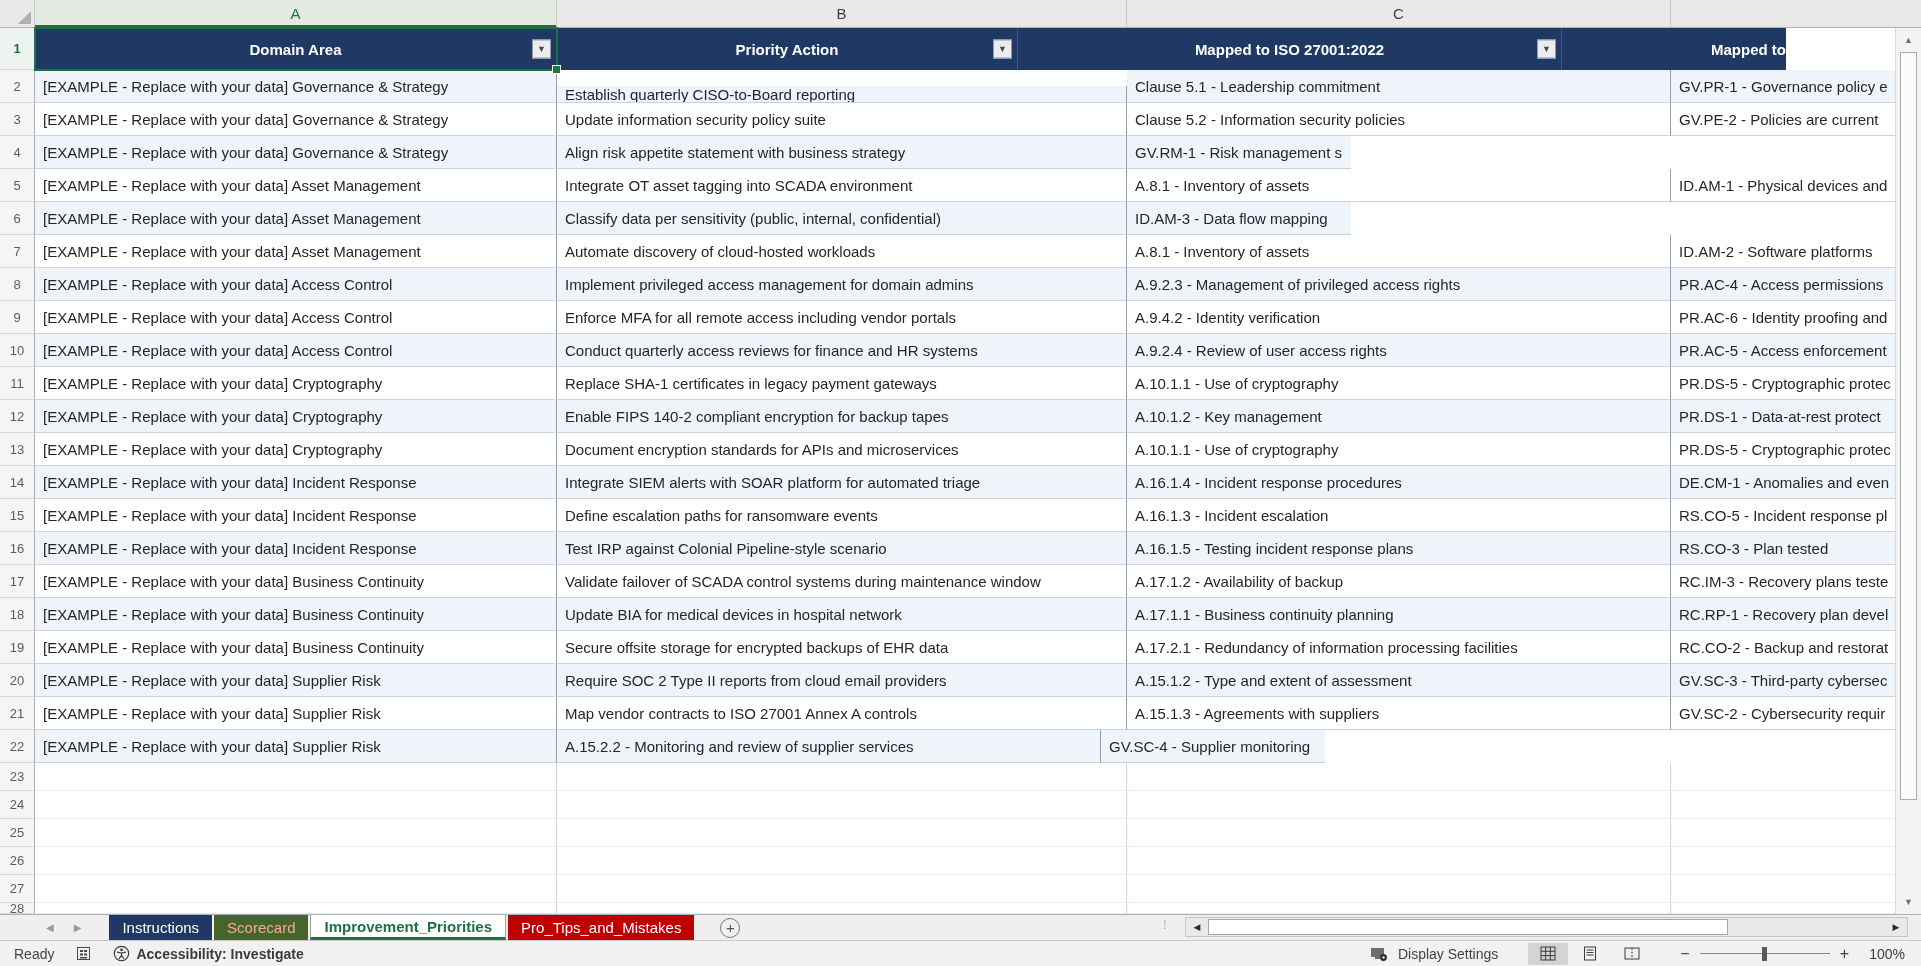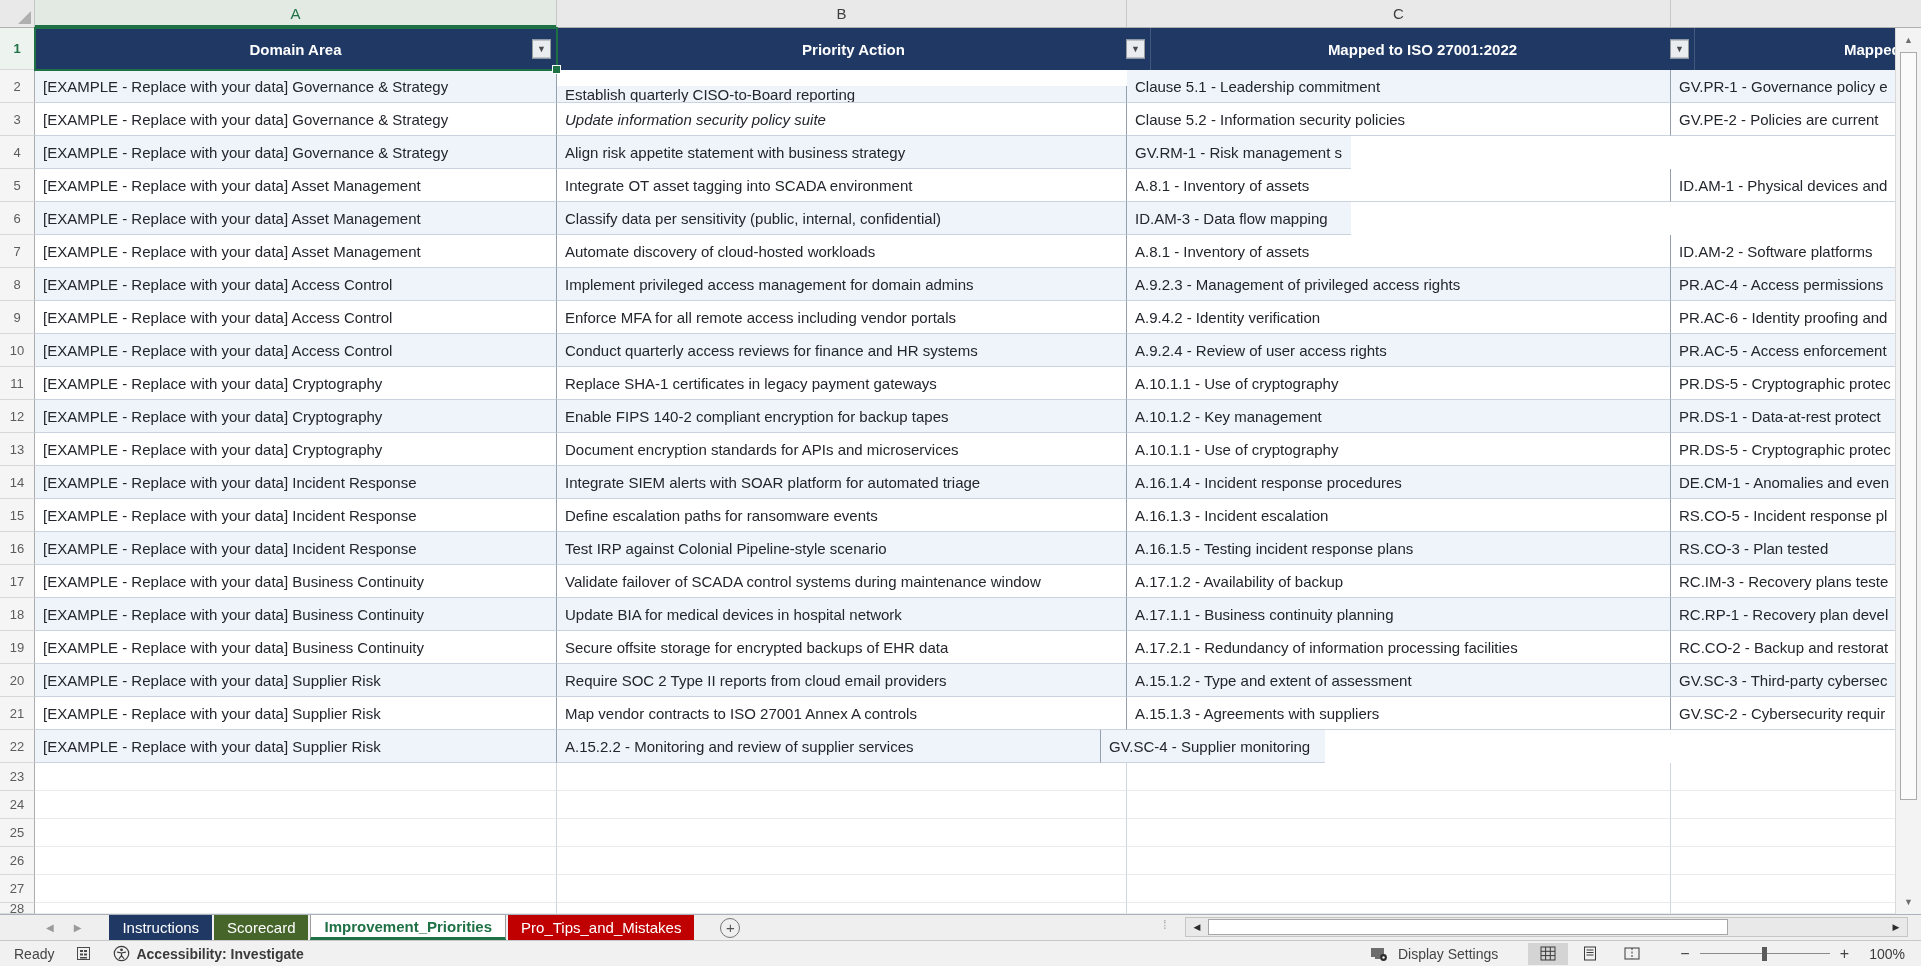--- a/index.html
+++ b/index.html
@@ -138,33 +138,33 @@
       <div class="gcell" style="height: 28px;">24</div>
       <div class="gcell" style="height: 28px;">25</div>
       <div class="gcell" style="height: 28px;">26</div>
       <div class="gcell" style="height: 28px;">27</div>
       <div class="gcell" style="height: 11px;">28</div>
     </div>
 
   <div id="sheet">
       <div class="hrow">
         <div class="hcell" style="width: 522px;">Domain Area<span class="filter">▼</span></div>
-        <div class="hcell" style="width: 594px;">Priority Action<span class="filter">▼</span></div>
+        <div class="hcell" style="width: 461px;">Priority Action<span class="filter">▼</span></div>
         <div class="hcell" style="width: 544px;">Mapped to ISO 27001:2022<span class="filter">▼</span></div>
         <div class="hcell clip" style="width: 224px;">Mapped to</div>
       </div>
       <div class="drow band">
         <div class="dcell" style="width: 522px;">[EXAMPLE - Replace with your data] Governance &amp; Strategy</div>
         <div class="dcell" style="width: 570px; margin-top: 16px;">Establish quarterly CISO-to-Board reporting</div>
         <div class="dcell" style="width: 544px;">Clause 5.1 - Leadership commitment</div>
         <div class="dcell" style="width: 224px;">GV.PR-1 - Governance policy e</div>
       </div>
       <div class="drow">
         <div class="dcell" style="width: 522px;">[EXAMPLE - Replace with your data] Governance &amp; Strategy</div>
-        <div class="dcell" style="width: 570px; font-style: italic;">Update information security policy suite</div>
+        <div class="dcell" style="width: 570px;">Update information security policy suite</div>
         <div class="dcell" style="width: 544px;">Clause 5.2 - Information security policies</div>
         <div class="dcell" style="width: 224px;">GV.PE-2 - Policies are current</div>
       </div>
       <div class="drow band">
         <div class="dcell" style="width: 522px;">[EXAMPLE - Replace with your data] Governance &amp; Strategy</div>
         <div class="dcell" style="width: 570px;">Align risk appetite statement with business strategy</div>
         <div class="dcell" style="width: 224px;">GV.RM-1 - Risk management s</div>
       </div>
       <div class="drow">
         <div class="dcell" style="width: 522px;">[EXAMPLE - Replace with your data] Asset Management</div>
@@ -317,21 +317,21 @@
     <div id="vsb-thumb"></div>
     <div class="vbtn" id="vsb-down">▼</div>
   </div>
 
   <div id="tabbar">
     <div class="tabnav">
       <span>◀</span>
       <span>▶</span>
     </div>
     <div class="tab" style="background: rgb(31, 56, 100); color: rgb(255, 255, 255);">Instructions</div>
-    <div class="tab" style="background: rgb(70, 101, 43); color: #ffffff;">Scorecard</div>
+    <div class="tab" style="background: rgb(70, 101, 43); color: #fca5a5;">Scorecard</div>
     <div class="tab active" style="color: rgb(30, 113, 69);">Improvement_Priorities</div>
     <div class="tab" style="background: rgb(192, 0, 0); color: rgb(255, 255, 255);">Pro_Tips_and_Mistakes</div>
     <div class="addsheet">+</div>
   </div>
   <div id="splitter">⁞</div>
   <div id="hsb">
     <div class="hbtn" id="hsb-left">◀</div>
     <div id="hsb-thumb"></div>
     <div class="hbtn" id="hsb-right">▶</div>
   </div>

